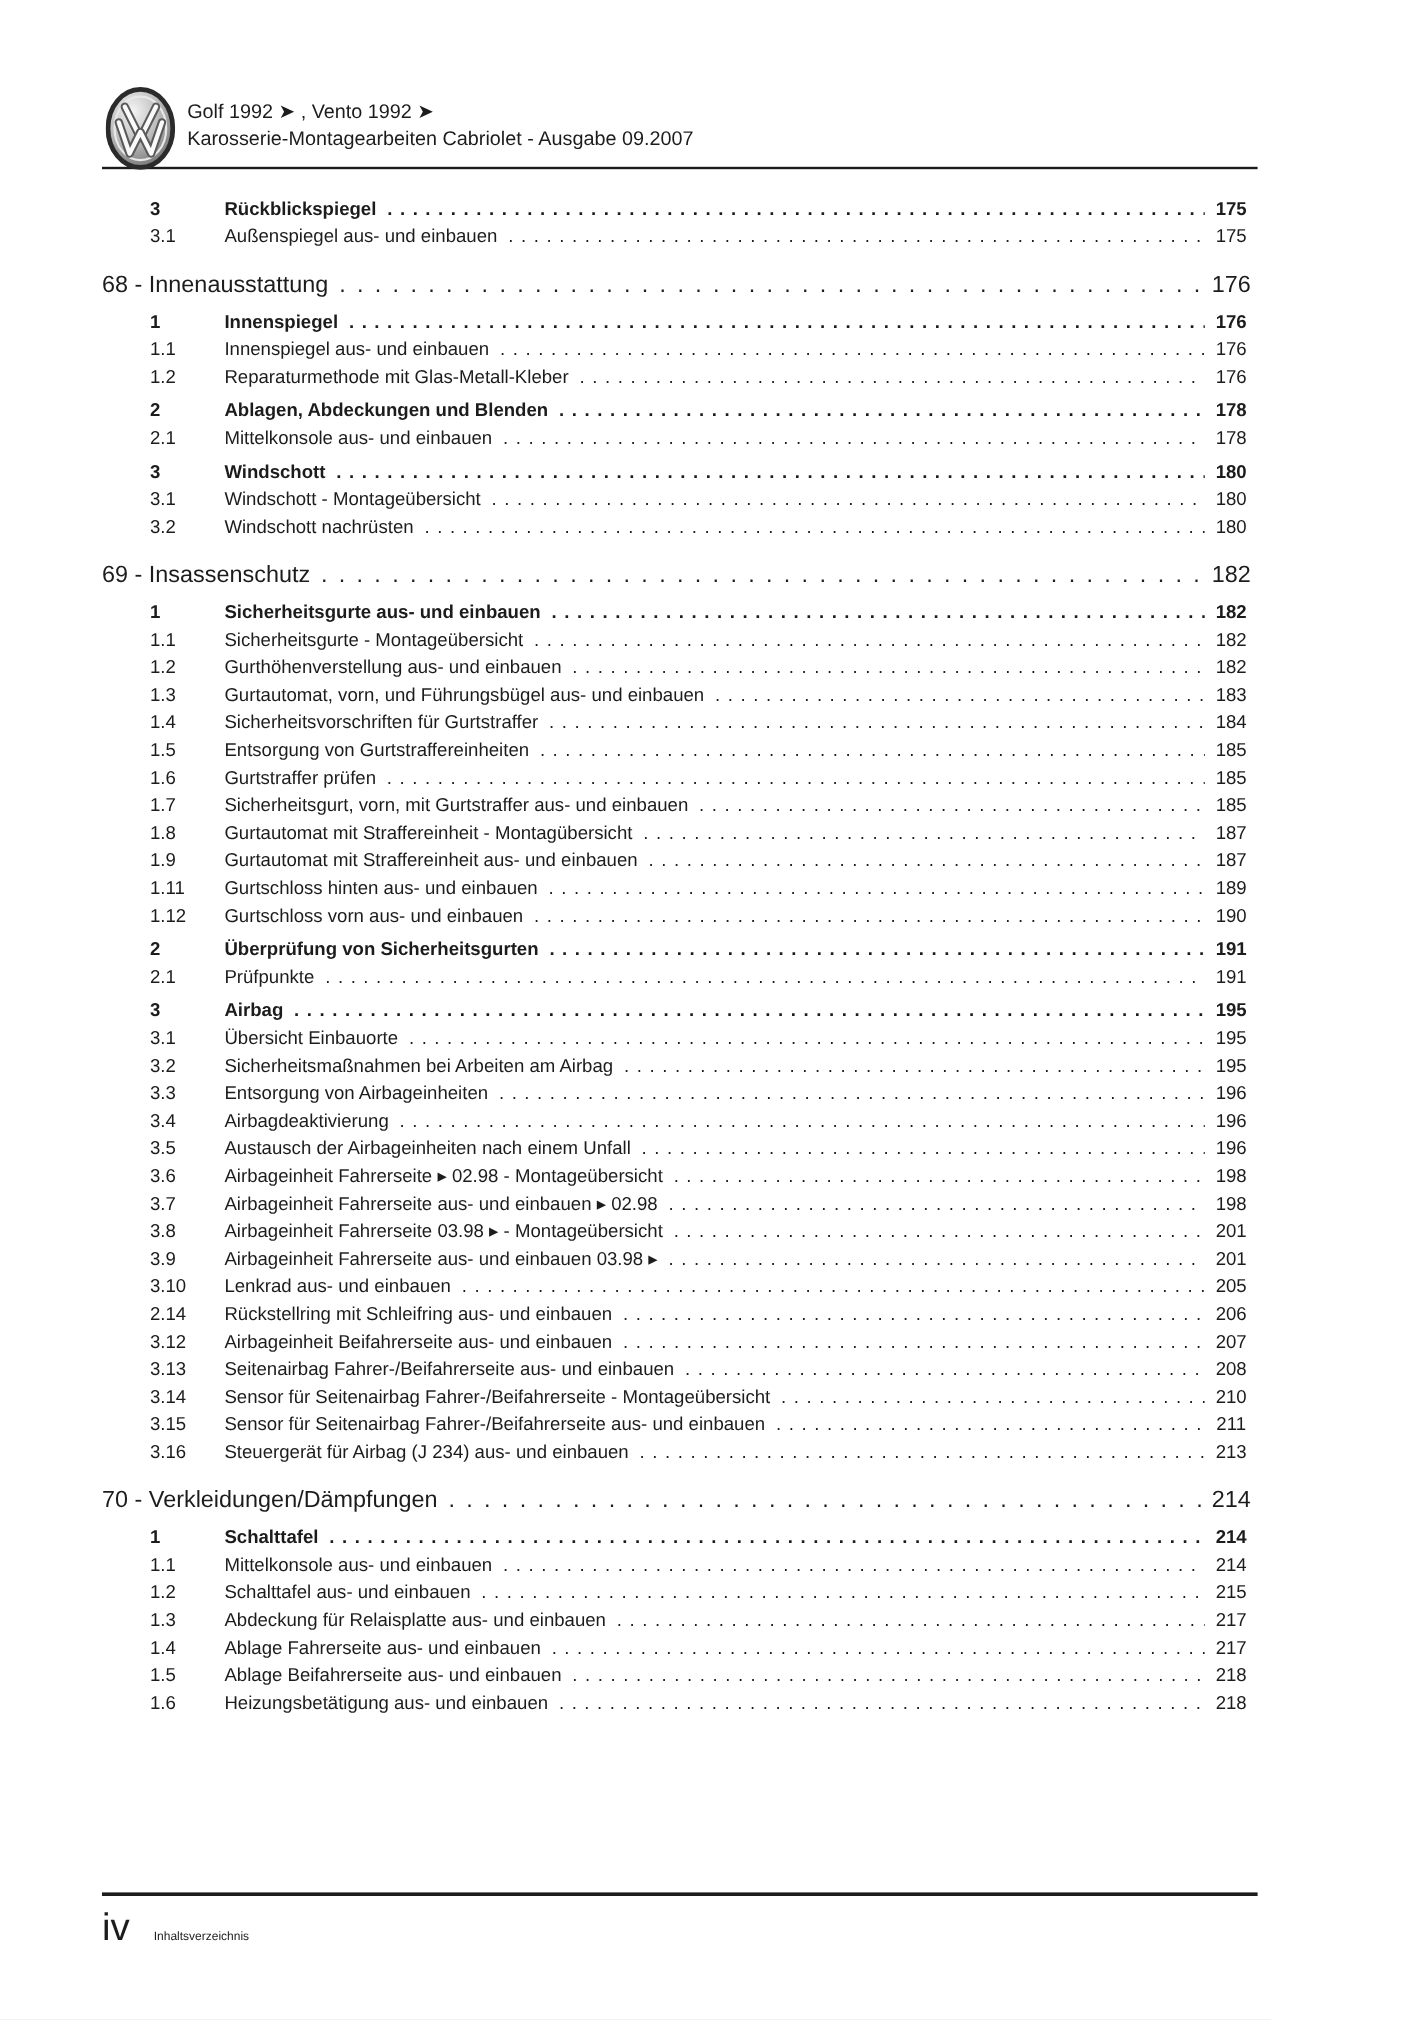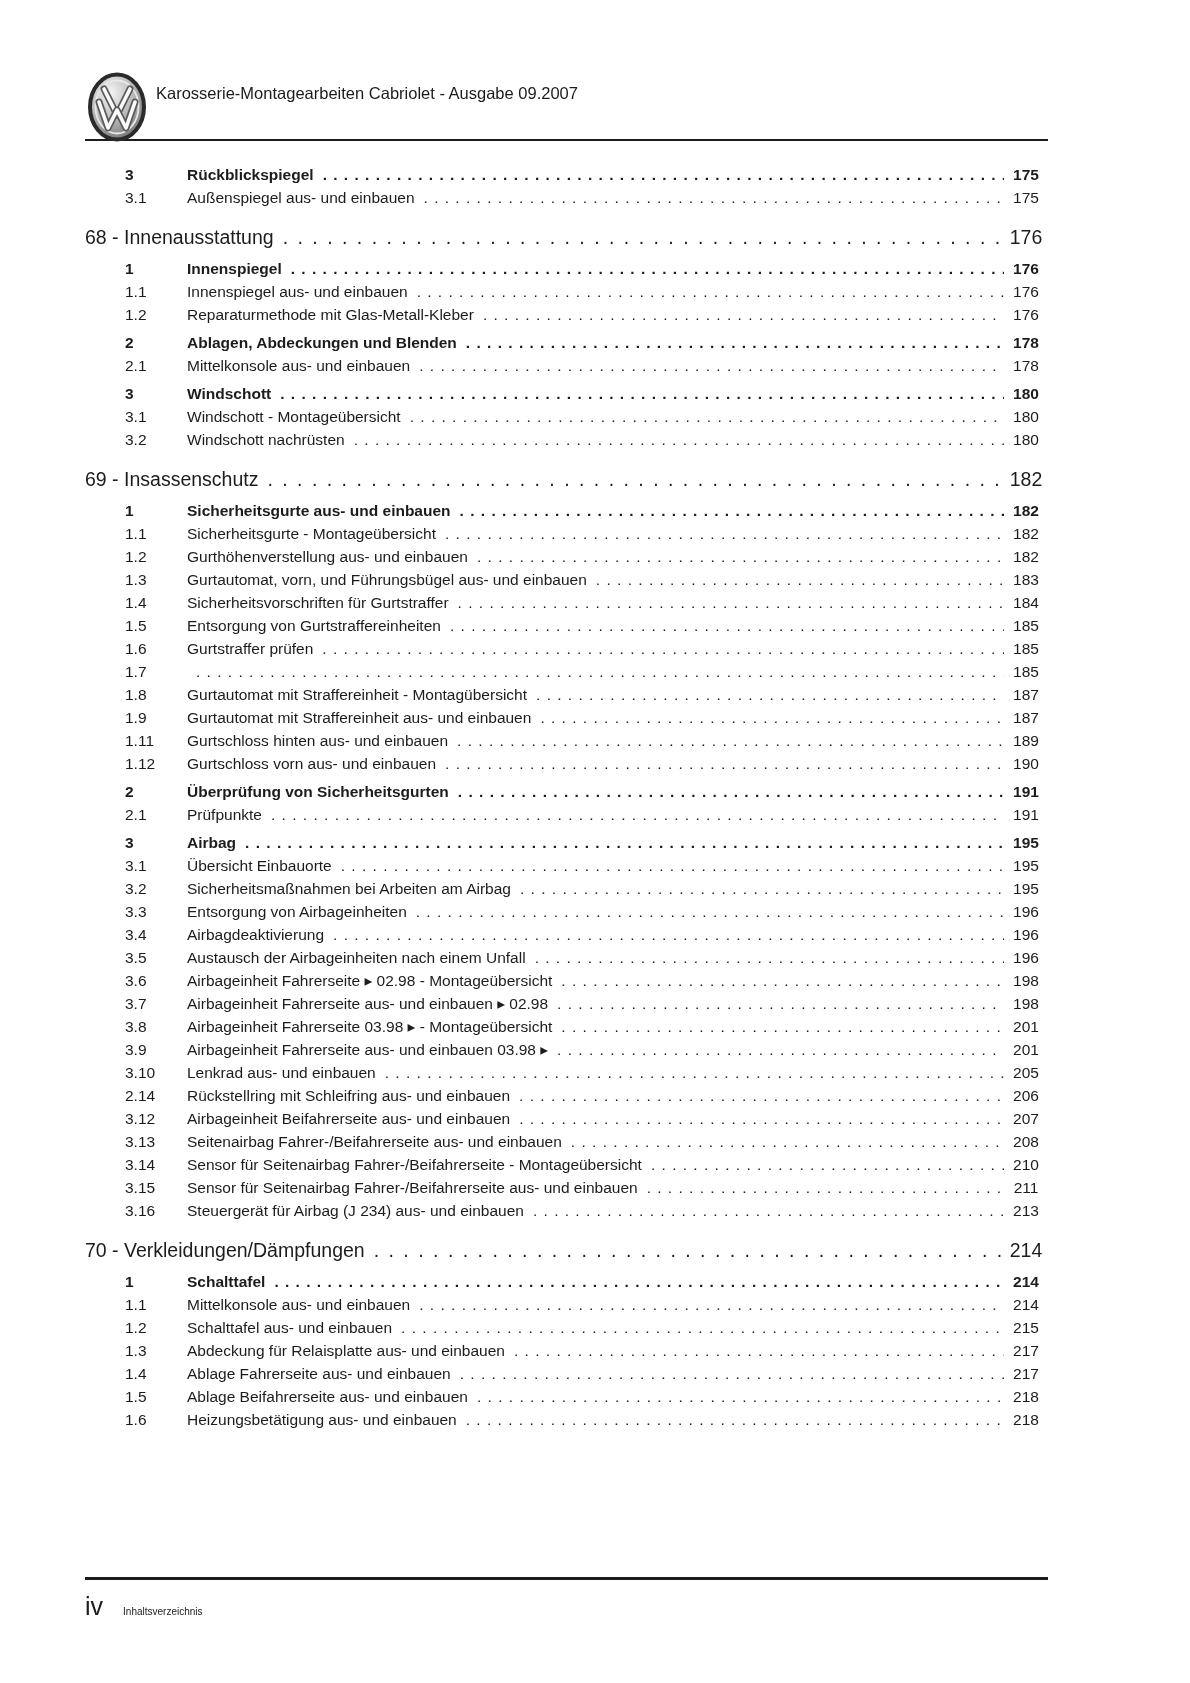--- a/index.html
+++ b/index.html
@@ -109,21 +109,21 @@
     background: #1c1c1c;
   }
   .page-footer {
     position: absolute;
     left: 85px;
     top: 1592px;
     display: flex;
     align-items: baseline;
   }
   .footer-roman {
-    font-size: 25px;
+    font-size: 32px;
     line-height: 28px;
   }
   .footer-label {
     font-size: 10px;
     margin-left: 20px;
   }
 </style>
 </head>
 <body>
 
@@ -141,20 +141,21 @@
         </defs>
         <ellipse cx="29" cy="35" rx="27" ry="32.5" fill="url(#vwg)" stroke="#2b2b2b" stroke-width="4"></ellipse>
         <ellipse cx="29" cy="35" rx="21.5" ry="26.5" fill="none" stroke="#e8e8e8" stroke-width="1.8"></ellipse>
         <polyline points="16,17 29,43 42,17" fill="none" stroke="#5a5a5a" stroke-width="7" stroke-linecap="round" stroke-linejoin="round"></polyline>
         <polyline points="16,17 29,43 42,17" fill="none" stroke="#fafafa" stroke-width="3.6" stroke-linecap="round" stroke-linejoin="round"></polyline>
         <polyline points="11,30 20,56 29,38 38,56 47,30" fill="none" stroke="#5a5a5a" stroke-width="7" stroke-linecap="round" stroke-linejoin="round"></polyline>
         <polyline points="11,30 20,56 29,38 38,56 47,30" fill="none" stroke="#fafafa" stroke-width="3.6" stroke-linecap="round" stroke-linejoin="round"></polyline>
       </svg>
     </div>
     <div class="header-text">
+      <div>Golf 1992 ➤ , Vento 1992 ➤</div>
       <div>Karosserie-Montagearbeiten Cabriolet - Ausgabe 09.2007</div>
     </div>
     <div class="header-rule"></div>
   </div>
 
   <div class="toc">
       <div class="toc-row section">
       <span class="num">3</span>
       <span class="title">Rückblickspiegel</span>
       <span class="leader"></span>
@@ -263,20 +264,21 @@
       <span class="page-num">185</span>
     </div>
       <div class="toc-row sub">
       <span class="num">1.6</span>
       <span class="title">Gurtstraffer prüfen</span>
       <span class="leader"></span>
       <span class="page-num">185</span>
     </div>
       <div class="toc-row sub">
       <span class="num">1.7</span>
+      <span class="title">Sicherheitsgurt, vorn, mit Gurtstraffer aus- und einbauen</span>
       <span class="leader"></span>
       <span class="page-num">185</span>
     </div>
       <div class="toc-row sub">
       <span class="num">1.8</span>
       <span class="title">Gurtautomat mit Straffereinheit - Montagübersicht</span>
       <span class="leader"></span>
       <span class="page-num">187</span>
     </div>
       <div class="toc-row sub">

